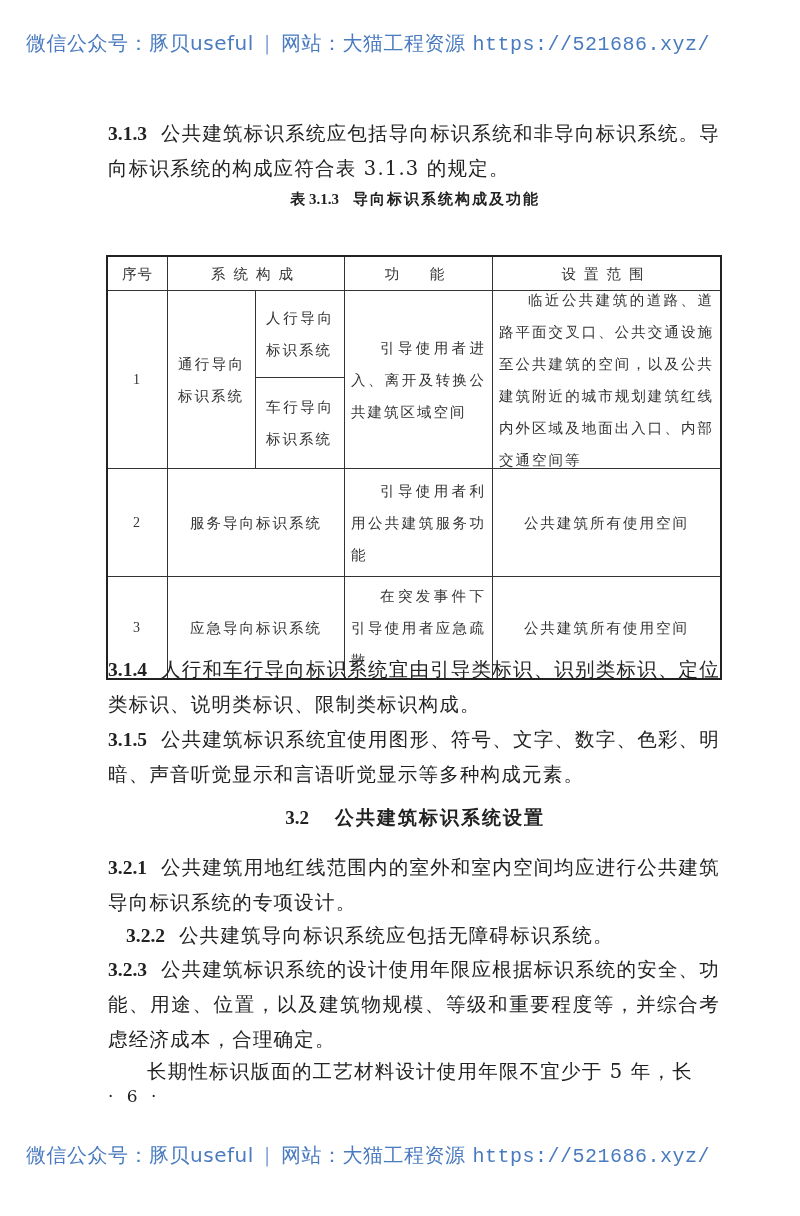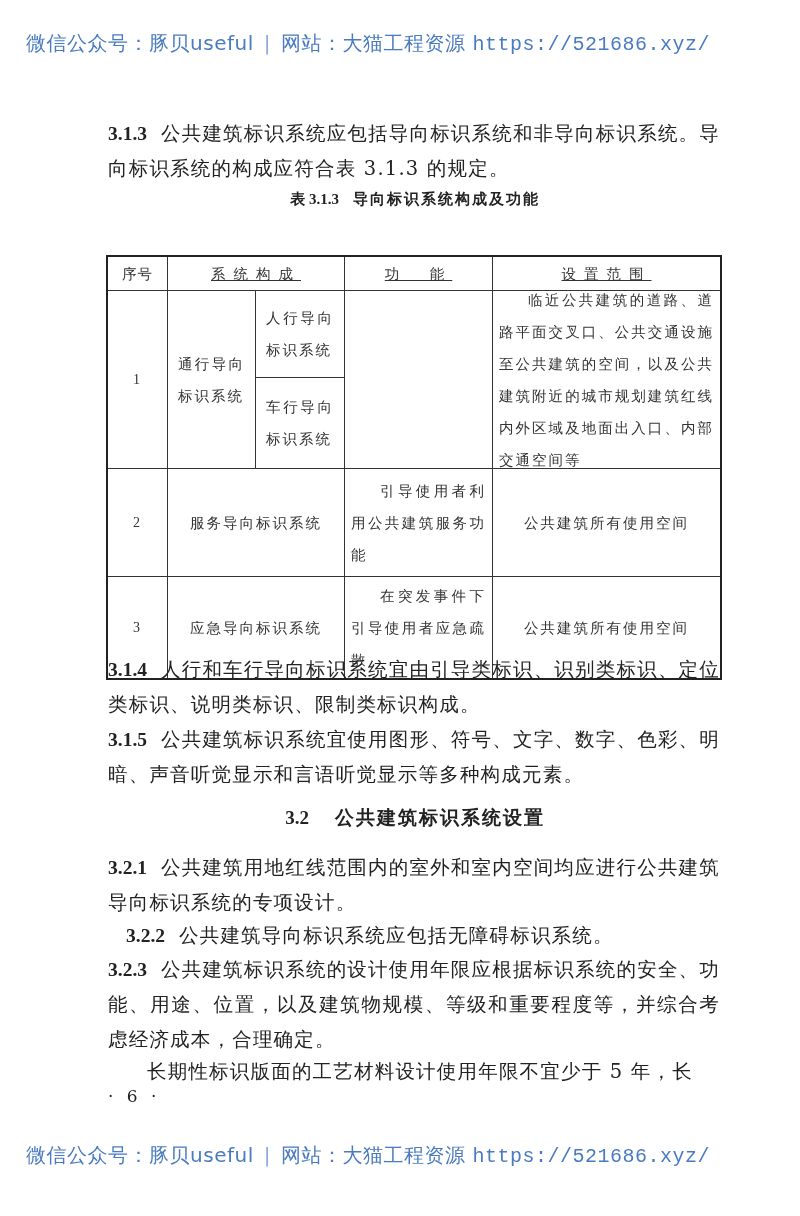--- a/index.html
+++ b/index.html
@@ -30,21 +30,21 @@
   .table-title .tnum { font-family: "Liberation Serif", serif; margin-right: 14px; letter-spacing: 0; }
 
   .tbl { position: absolute; left: 106px; top: 225px; width: 616px; height: 425px; border: 2px solid #222; box-sizing: border-box; margin-top: 30px; }
   .line { position: absolute; background: #333; }
   .cell {
     position: absolute; display: flex; align-items: center; justify-content: center;
     font-size: 14.5px; line-height: 32px; box-sizing: border-box; letter-spacing: 2px;
     font-family: "DejaVu Sans", "Liberation Sans", sans-serif; color: #333;
   }
   .cell.left { justify-content: flex-start; text-align: justify; }
-  .hdr { letter-spacing: 8px; text-decoration: underline; }
+  .hdr { letter-spacing: 8px; }
   .seq { font-family: "Liberation Serif", serif; font-size: 14px; }
   .section-title {
     position: absolute; top: 805px; left: 0; width: 830px; text-align: center;
     font-size: 19px; font-weight: bold; letter-spacing: 2px;
     font-family: "DejaVu Sans", "Liberation Sans", sans-serif;
   }
   .section-title .snum { font-family: "Liberation Serif", serif; margin-right: 26px; letter-spacing: 0; }
   .page-num { position: absolute; left: 108px; top: 1086px; font-size: 17px; letter-spacing: 4px; }
 </style>
 </head>
@@ -77,20 +77,21 @@
 
   <div class="cell" style="left:0; top:0; width:59px; height:33px; letter-spacing:1px;">序号</div>
   <div class="cell hdr" style="left:60px; top:0; width:176px; height:33px;">系统构成</div>
   <div class="cell hdr" style="left:237px; top:0; width:147px; height:33px;text-align:center;">功　能</div>
   <div class="cell hdr" style="left:385px; top:0; width:227px; height:33px;">设置范围</div>
 
   <div class="cell seq" style="left:0; top:34px; width:59px; height:177px;">1</div>
   <div class="cell left" style="left:60px; top:34px; width:87px; height:177px; padding:0 10px;">通行导向标识系统</div>
   <div class="cell left" style="left:148px; top:34px; width:88px; height:86px; padding:0 10px;">人行导向标识系统</div>
   <div class="cell left" style="left:148px; top:121px; width:88px; height:90px; padding:0 10px;">车行导向标识系统</div>
+  <div class="cell left" style="left:237px; top:34px; width:147px; height:177px; padding:0 6px; text-indent:2em;">引导使用者进入、离开及转换公共建筑区域空间</div>
   <div class="cell left" style="left:385px; top:34px; width:227px; height:177px; padding:0 6px; text-indent:2em;">临近公共建筑的道路、道路平面交叉口、公共交通设施至公共建筑的空间，以及公共建筑附近的城市规划建筑红线内外区域及地面出入口、内部交通空间等</div>
 
   <div class="cell seq" style="left:0; top:212px; width:59px; height:107px;">2</div>
   <div class="cell" style="left:60px; top:212px; width:176px; height:107px;">服务导向标识系统</div>
   <div class="cell left" style="left:237px; top:212px; width:147px; height:107px; padding:0 6px; text-indent:2em;">引导使用者利用公共建筑服务功能</div>
   <div class="cell" style="left:385px; top:212px; width:227px; height:107px;">公共建筑所有使用空间</div>
 
   <div class="cell seq" style="left:0; top:320px; width:59px; height:101px;">3</div>
   <div class="cell" style="left:60px; top:320px; width:176px; height:101px;">应急导向标识系统</div>
   <div class="cell left" style="left:237px; top:320px; width:147px; height:101px; padding:0 6px; text-indent:2em;">在突发事件下引导使用者应急疏散</div>

